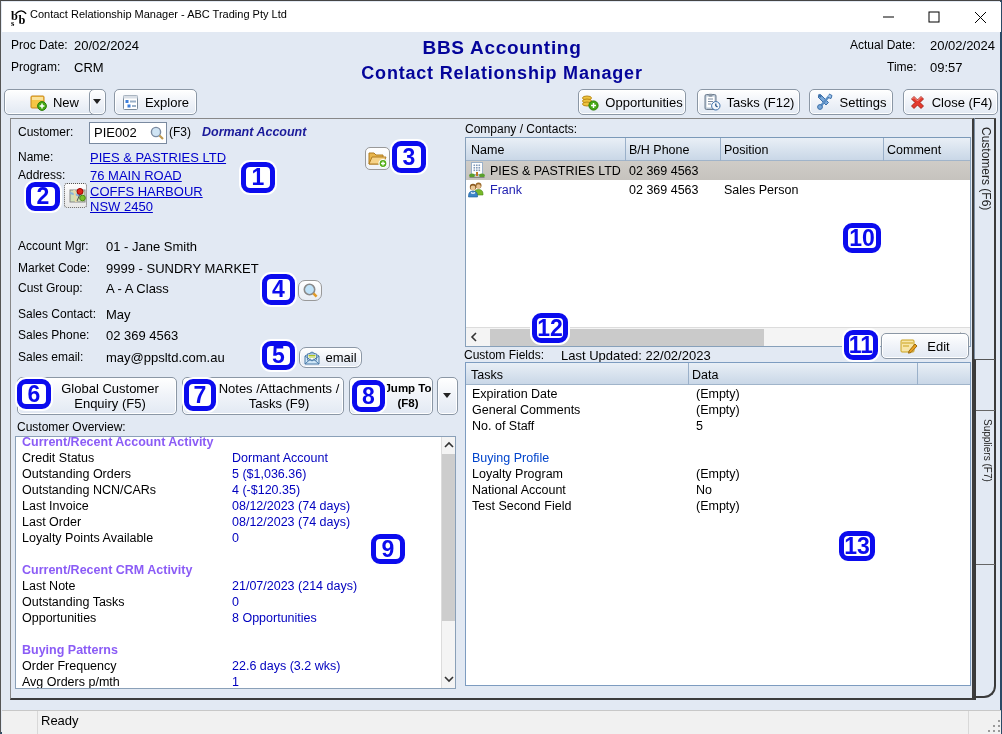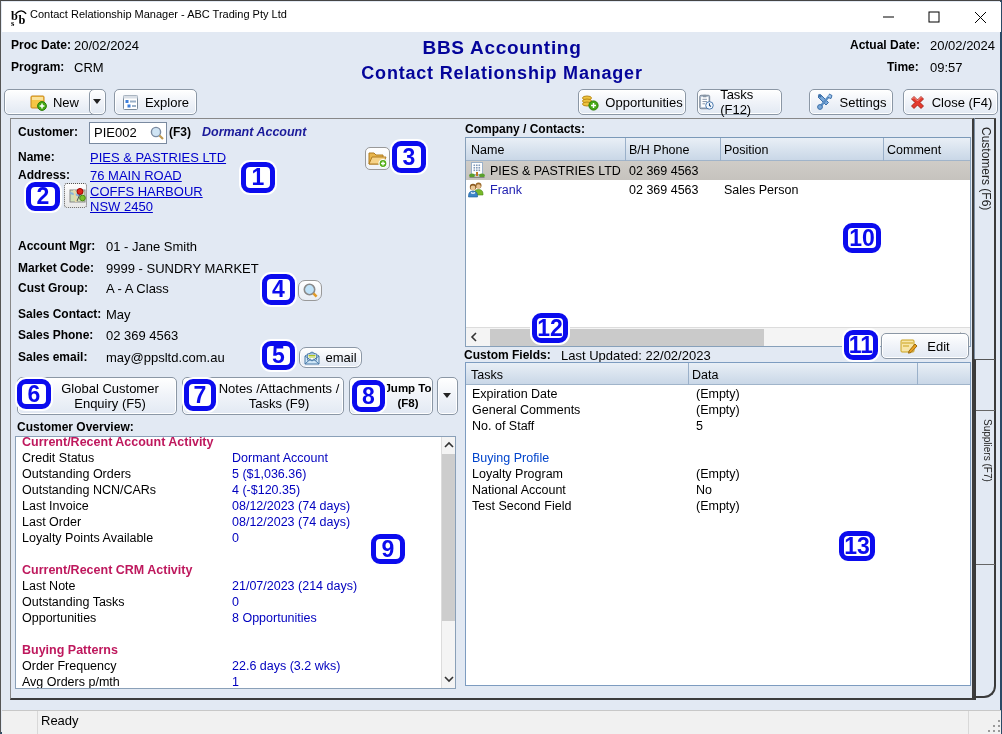--- a/index.html
+++ b/index.html
@@ -3,25 +3,25 @@
 <meta charset="utf-8">
 <style>
 * { margin:0; padding:0; box-sizing:border-box; }
 html,body { width:1002px; height:734px; overflow:hidden; }
 body { font-family:"Liberation Sans", sans-serif; font-size:13px; color:#000; }
 .abs { position:absolute; }
 #win { position:absolute; left:0; top:0; width:1002px; height:734px; background:#e2e9f3; border-left:1px solid #555; border-right:2px solid #2a4a66; border-top:1px solid #444; border-bottom:2px solid #2a4a66; }
 #titlebar { position:absolute; left:1px; top:1px; width:999px; height:30px; background:#fff; }
 #titletext { position:absolute; left:28px; top:6px; font-size:11px; color:#000; }
 .capbtn { position:absolute; top:0; width:46px; height:30px; }
-.lbl { position:absolute; font-weight:bold; font-size:12px; }
+.lbl { position:absolute; font-weight:normal; font-size:12px; }
 .val { position:absolute; }
 .link { color:#0000cc; text-decoration:underline; }
 .bluev { color:#0000bf; }
-.bhead { color:#be185d; font-weight:bold; }
+.bhead { color:#8b5cf6; font-weight:bold; }
 .btn { position:absolute; background:linear-gradient(#ffffff,#f1f4f9 45%,#e2e9f3); border:1px solid #8b97a5; border-radius:5px; box-shadow:0 0 0 1px #fff inset; display:flex; align-items:center; justify-content:center; gap:6px; font-size:13px; color:#000; }
 .marker { position:absolute; background:#fff; border:5px solid #0b0bee; border-radius:9px; box-shadow:0 0 0 2px #fff; color:#0b0bee; font-weight:bold; font-size:23px; display:flex; align-items:center; justify-content:center; font-family:"Liberation Sans",sans-serif; }
 .tbl-hdr { background:linear-gradient(#e9eff6,#c9d7e7); border-bottom:1px solid #a0b4ca; }
 .vtext { writing-mode:vertical-rl; }
 </style>
 </head>
 <body>
 <div id="win">
 
   <div id="titlebar">
@@ -83,21 +83,21 @@
   <div class="btn" style="left:577px;top:88px;width:108px;height:26px">
     <svg width="18" height="18" viewBox="0 0 18 18">
         <ellipse cx="6" cy="5" rx="4.5" ry="2" fill="#eec33e" stroke="#ba8a1a"></ellipse>
         <ellipse cx="6" cy="8" rx="4.5" ry="2" fill="#eec33e" stroke="#ba8a1a"></ellipse>
         <ellipse cx="6" cy="11" rx="4.5" ry="2" fill="#eec33e" stroke="#ba8a1a"></ellipse>
         <circle cx="12.5" cy="12.5" r="4.6" fill="#45a815" stroke="#2d7d08"></circle>
         <path d="M12.5 10 V15 M10 12.5 H15" stroke="#fff" stroke-width="1.5"></path>
       </svg>
     <span>Opportunities</span>
   </div>
-  <div class="btn" style="left:696px;top:88px;width:85px;height:26px">
+  <div class="btn" style="left:696px;top:88px;width:103px;height:26px">
     <svg width="18" height="18" viewBox="0 0 18 18">
         <rect x="2" y="1.5" width="11" height="15" rx="1.5" fill="#b9c6d5" stroke="#6b7b8d"></rect>
         <rect x="3.5" y="3.5" width="8" height="11" fill="#fff"></rect>
         <rect x="5.5" y="0.8" width="4" height="3" rx="1" fill="#8a97a5"></rect>
         <path d="M5 6 h5 M5 8.5 h5 M5 11 h3" stroke="#7a8aa0" stroke-width="1"></path>
         <circle cx="12.8" cy="12.8" r="4.2" fill="#f4f8fc" stroke="#3a6ea8"></circle>
         <path d="M12.8 10.5 V12.8 L14.5 14" stroke="#1a4a80" stroke-width="1.2" fill="none"></path>
       </svg>
     <span>Tasks (F12)</span>
   </div>

